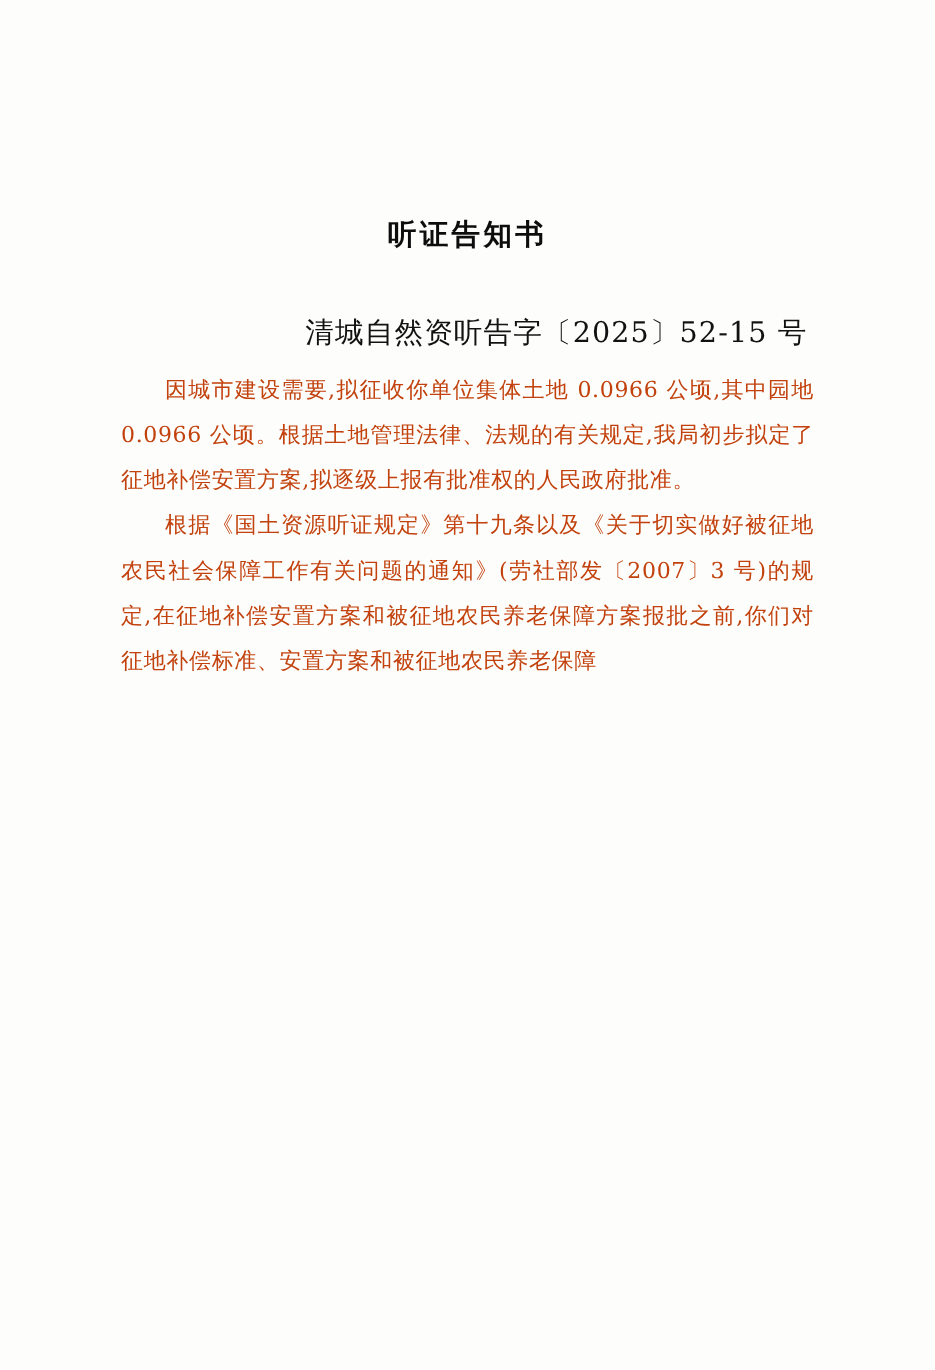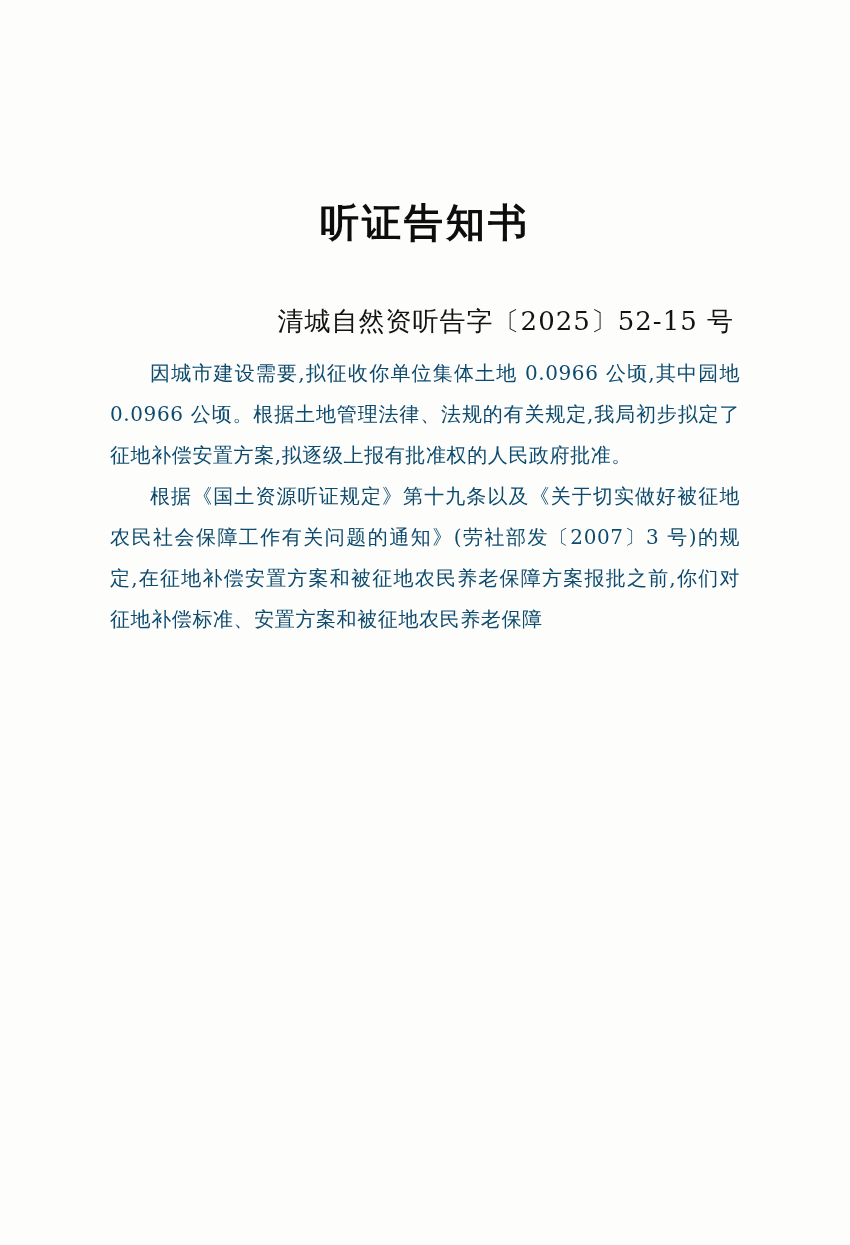--- a/index.html
+++ b/index.html
@@ -21,21 +21,21 @@
     background: #fdfdfb;
     box-sizing: border-box;
     padding: 0 110px;
   }
   .doc-title {
     margin: 0;
     padding-top: 196px;
     text-align: center;
     font-family: "DejaVu Sans", "Liberation Sans", sans-serif;
     font-weight: bold;
-    font-size: 39px;
+    font-size: 26px;
     letter-spacing: 3px;
     color: #0d0d0d;
   }
   .doc-number {
     margin-top: 54px;
     text-align: right;
     padding-right: 6px;
     font-size: 26px;
     letter-spacing: 1px;
     color: #121212;
@@ -46,21 +46,21 @@
     letter-spacing: 0.5px;
     color: #121212;
   }
   .body-text {
     margin-top: 14px;
     font-size: 20px;
     line-height: 41px;
     letter-spacing: 0.6px;
     text-align: justify;
     text-justify: inter-ideograph;
-    color: #0c4a6e;
+    color: #c2410c;
   }
   .body-text p {
     margin: 0;
     text-indent: 2em;
   }
 </style>
 </head>
 <body>
 
 <div class="page">

